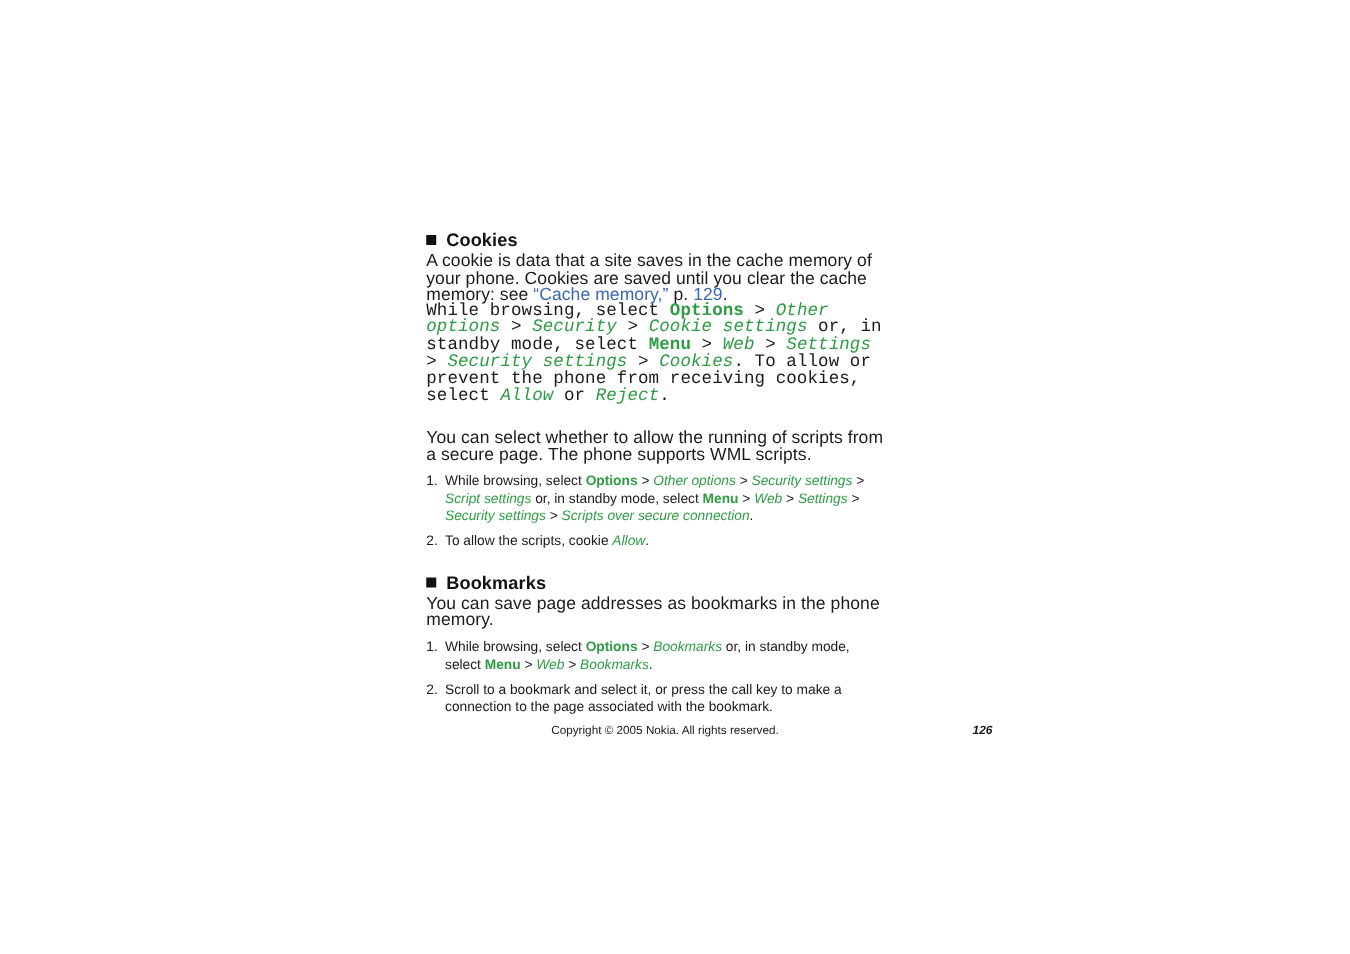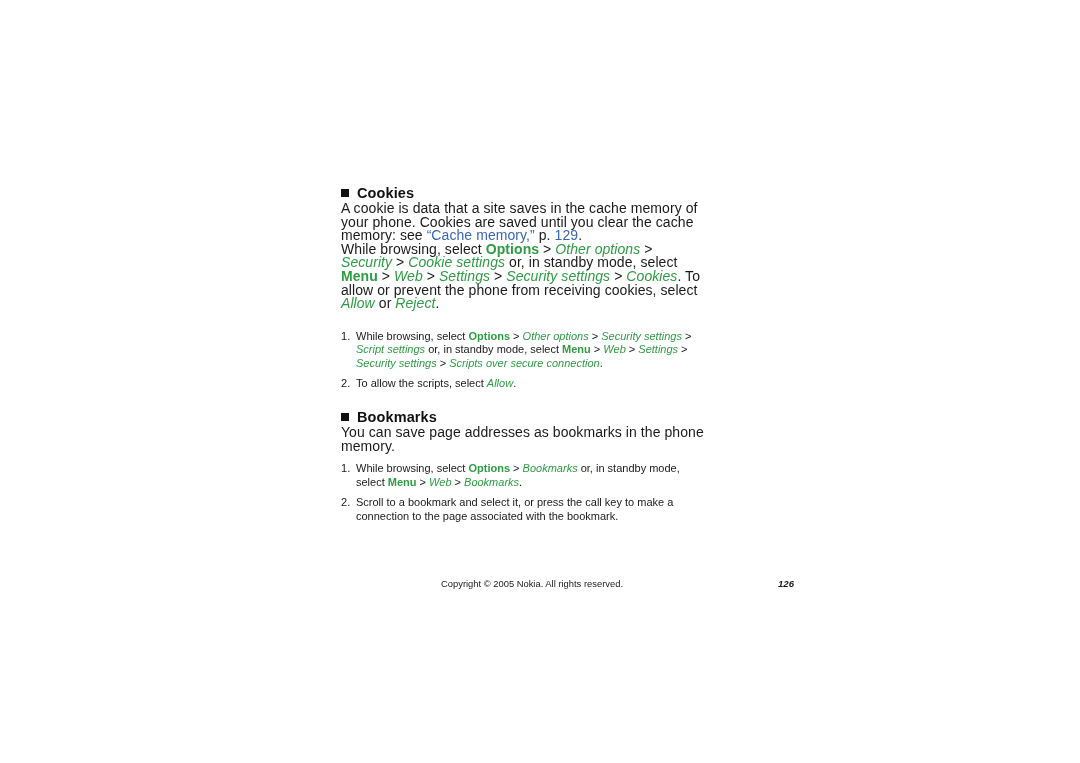--- a/index.html
+++ b/index.html
@@ -49,21 +49,21 @@
 
   
   p.body {
     margin: 0;
     font-size: 14px;
     line-height: 13.6px;
     color: #1a1a1a;
     letter-spacing: 0.005em;
   }
   .gap-after-heading { margin-top: 9px; }
-  .gap-para { margin-top: 9px; }
+  .gap-para { margin-top: 9px; font-family: Liberation Mono, monospace; }
 
   
   .ui-bold {
     color: #2e9c43;
     font-weight: 700;
   }
   .ui-ital {
     color: #2e9c43;
     font-style: italic;
   }
@@ -129,23 +129,24 @@
   <div id="sections-root">
       <div class="section">
         <div class="section-heading">
           <span class="bullet-square"></span>
           <span class="heading-text">Cookies</span>
         </div>
         <p class="body gap-after-heading"><span>A cookie is data that a site saves in the cache memory of your phone. Cookies are saved until you clear the cache memory: see </span><span class="xref">“Cache memory,”</span><span> p. </span><span class="xref">129</span><span>.</span></p>
         <p class="body gap-para"><span>While browsing, select </span><span class="ui-bold">Options</span><span class="sep"> &gt; </span><span class="ui-ital">Other options</span><span class="sep"> &gt; </span><span class="ui-ital">Security</span><span class="sep"> &gt; </span><span class="ui-ital">Cookie settings</span><span> or, in standby mode, select </span><span class="ui-bold">Menu</span><span class="sep"> &gt; </span><span class="ui-ital">Web</span><span class="sep"> &gt; </span><span class="ui-ital">Settings</span><span class="sep"> &gt; </span><span class="ui-ital">Security settings</span><span class="sep"> &gt; </span><span class="ui-ital">Cookies</span><span>. To allow or prevent the phone from receiving cookies, select </span><span class="ui-ital">Allow</span><span> or </span><span class="ui-ital">Reject</span><span>.</span></p>
       </div>
       <div class="section">
+        <p class="body gap-after-heading"><span>You can select whether to allow the running of scripts from a secure page. The phone supports WML scripts.</span></p>
         <ol class="steps">
           <li><span>While browsing, select </span><span class="ui-bold">Options</span><span class="sep"> &gt; </span><span class="ui-ital">Other options</span><span class="sep"> &gt; </span><span class="ui-ital">Security settings</span><span class="sep"> &gt; </span><span class="ui-ital">Script settings</span><span> or, in standby mode, select </span><span class="ui-bold">Menu</span><span class="sep"> &gt; </span><span class="ui-ital">Web</span><span class="sep"> &gt; </span><span class="ui-ital">Settings</span><span class="sep"> &gt; </span><span class="ui-ital">Security settings</span><span class="sep"> &gt; </span><span class="ui-ital">Scripts over secure connection</span><span>.</span></li>
-          <li><span>To allow the scripts, select </span><span class="ui-ital">Allow</span><span>.</span></li>
+          <li><span>To allow the scripts, cookie </span><span class="ui-ital">Allow</span><span>.</span></li>
         </ol>
       </div>
       <div class="section">
         <div class="section-heading">
           <span class="bullet-square"></span>
           <span class="heading-text">Bookmarks</span>
         </div>
         <p class="body gap-after-heading"><span>You can save page addresses as bookmarks in the phone memory.</span></p>
         <ol class="steps">
           <li><span>While browsing, select </span><span class="ui-bold">Options</span><span class="sep"> &gt; </span><span class="ui-ital">Bookmarks</span><span> or, in standby mode, select </span><span class="ui-bold">Menu</span><span class="sep"> &gt; </span><span class="ui-ital">Web</span><span class="sep"> &gt; </span><span class="ui-ital">Bookmarks</span><span>.</span></li>

